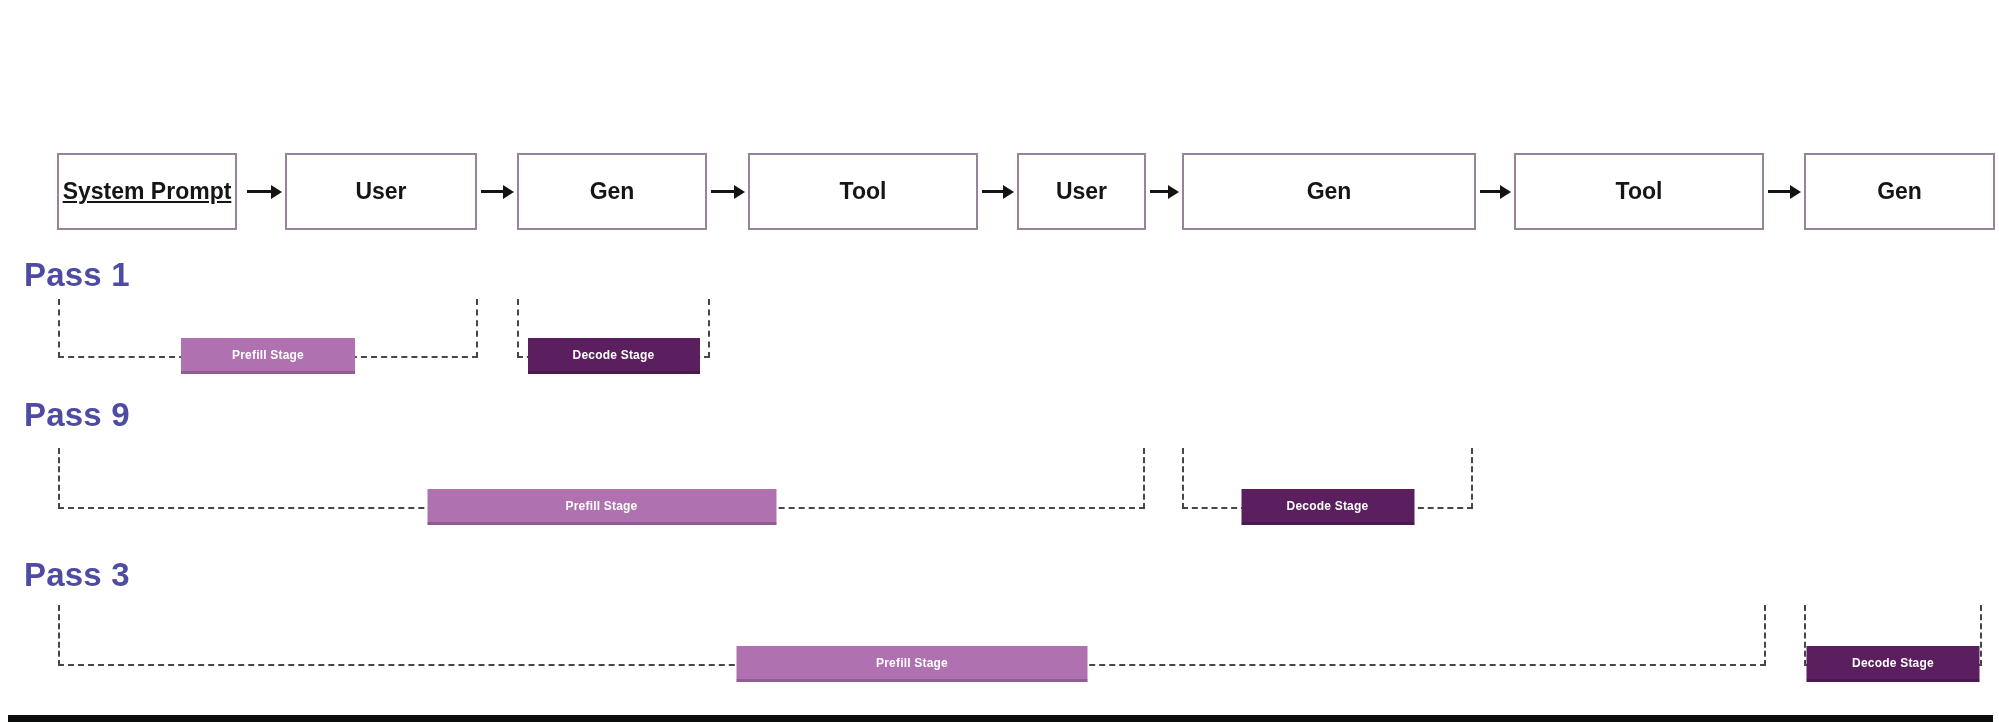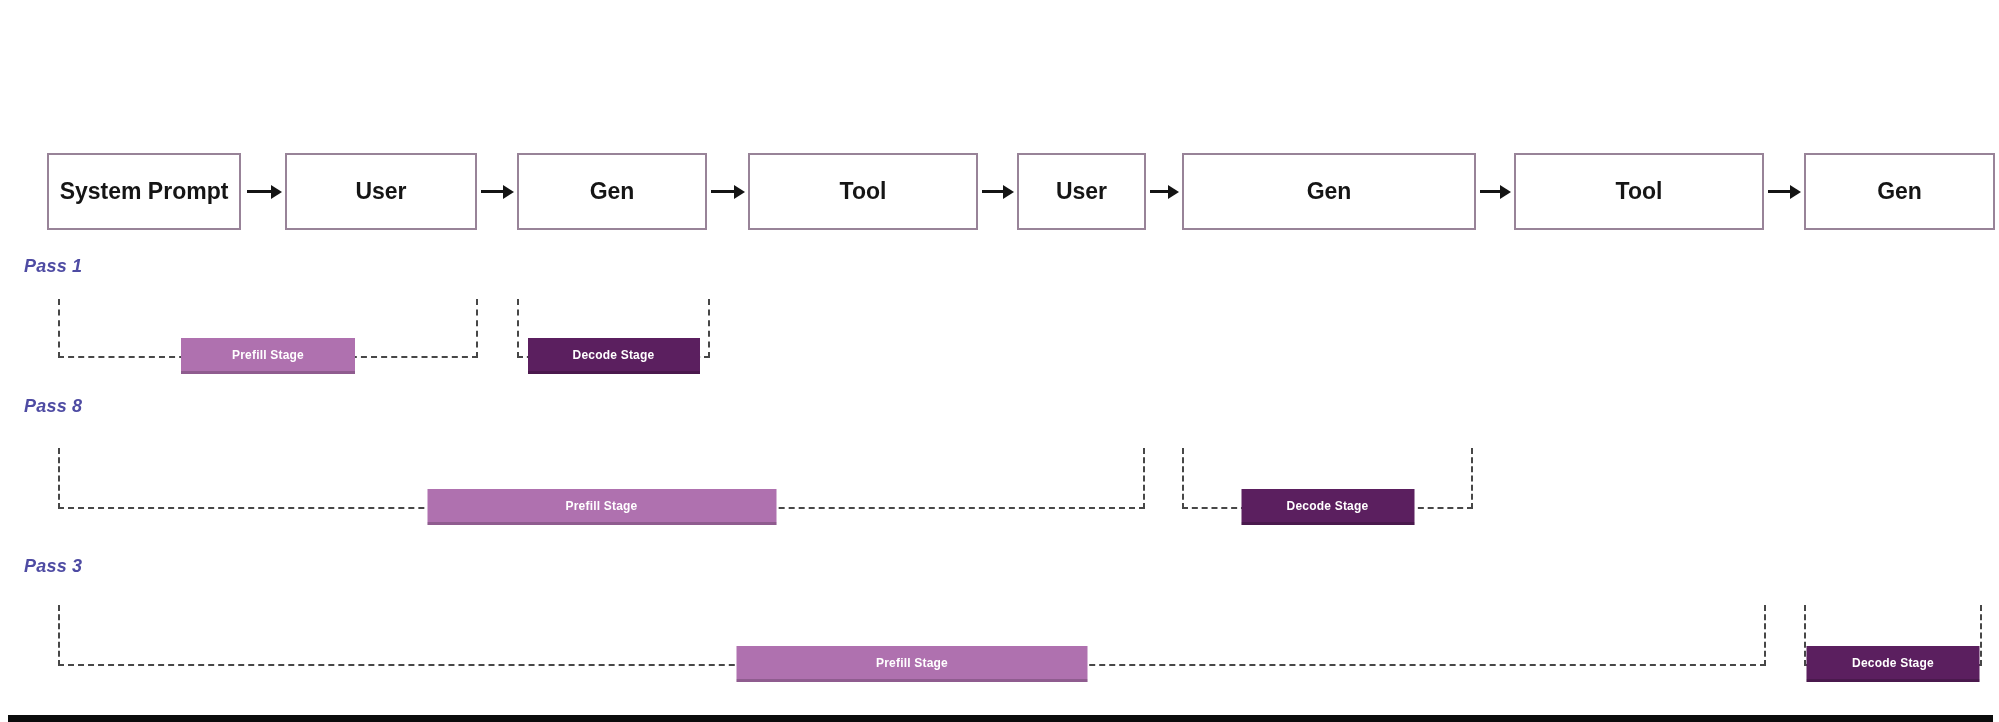--- a/index.html
+++ b/index.html
@@ -18,23 +18,22 @@
     font-size:23px;font-weight:700;color:#151515;white-space:nowrap;
   }
   .arrow{
     position:absolute;top:190px;height:3px;background:#141414;
   }
   .arrow::after{
     content:"";position:absolute;right:-11px;top:50%;transform:translateY(-50%);
     border-left:11px solid #141414;border-top:7px solid transparent;border-bottom:7px solid transparent;
   }
   .pass-label{
-    position:absolute;left:24px;font-size:18px;font-weight:700;color:var(--pass-label);
+    position:absolute;left:24px;font-size:33px;font-weight:700;color:var(--pass-label);
     letter-spacing:0.2px;
-    font-style:italic;
   }
   .bracket{
     position:absolute;box-sizing:border-box;
     border-left:2px dashed var(--dash);
     border-right:2px dashed var(--dash);
     border-bottom:2px dashed var(--dash);
   }
   .stage-badge{
     position:absolute;left:50%;bottom:-18px;transform:translateX(-50%);
     height:36px;box-sizing:border-box;border-bottom:3px solid rgba(0,0,0,0.18);
@@ -46,21 +45,21 @@
   .bottom-bar{
     position:absolute;left:8px;top:715px;width:1985px;height:7px;background:#0b0c0c;
   }
 </style>
 </head>
 <body>
 
 <div id="canvas">
 
 
-  <div class="flow-box" style="left:47px;width:194px;">System Prompt</div>
+  <div class="flow-box" style="left:57px;width:180px;text-decoration:underline;">System Prompt</div>
   <div class="flow-box" style="left:285px;width:192px;">User</div>
   <div class="flow-box" style="left:517px;width:190px;">Gen</div>
   <div class="flow-box" style="left:748px;width:230px;">Tool</div>
   <div class="flow-box" style="left:1017px;width:129px;">User</div>
   <div class="flow-box" style="left:1182px;width:294px;">Gen</div>
   <div class="flow-box" style="left:1514px;width:250px;">Tool</div>
   <div class="flow-box" style="left:1804px;width:191px;">Gen</div>
 
   <div class="arrow" style="left:247px;width:24px;"></div>
   <div class="arrow" style="left:481px;width:22px;"></div>
@@ -71,21 +70,21 @@
   <div class="arrow" style="left:1768px;width:22px;"></div>
 
   <div class="pass-label" style="top:256px;">Pass 1</div>
   <div class="bracket" style="left:58px;top:299px;width:420px;height:59px;">
     <span class="stage-badge prefill" style="width:174px;">Prefill Stage</span>
   </div>
   <div class="bracket" style="left:517px;top:299px;width:193px;height:59px;">
     <span class="stage-badge decode" style="width:172px;">Decode Stage</span>
   </div>
 
-  <div class="pass-label" style="top:396px;">Pass 8</div>
+  <div class="pass-label" style="top:396px;">Pass 9</div>
   <div class="bracket" style="left:58px;top:448px;width:1087px;height:61px;">
     <span class="stage-badge prefill" style="width:349px;">Prefill Stage</span>
   </div>
   <div class="bracket" style="left:1182px;top:448px;width:291px;height:61px;">
     <span class="stage-badge decode" style="width:173px;">Decode Stage</span>
   </div>
 
   <div class="pass-label" style="top:556px;">Pass 3</div>
   <div class="bracket" style="left:58px;top:605px;width:1708px;height:61px;">
     <span class="stage-badge prefill" style="width:351px;">Prefill Stage</span>

